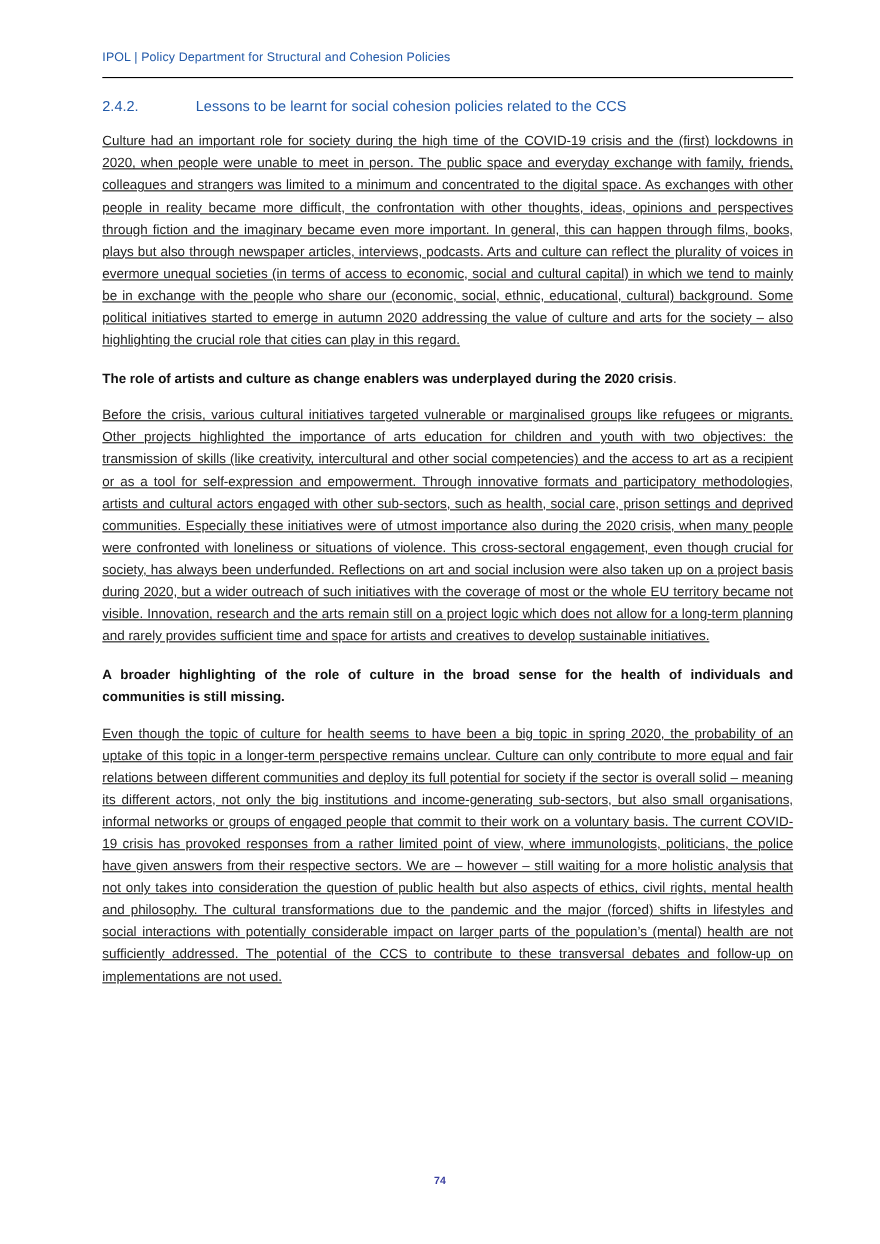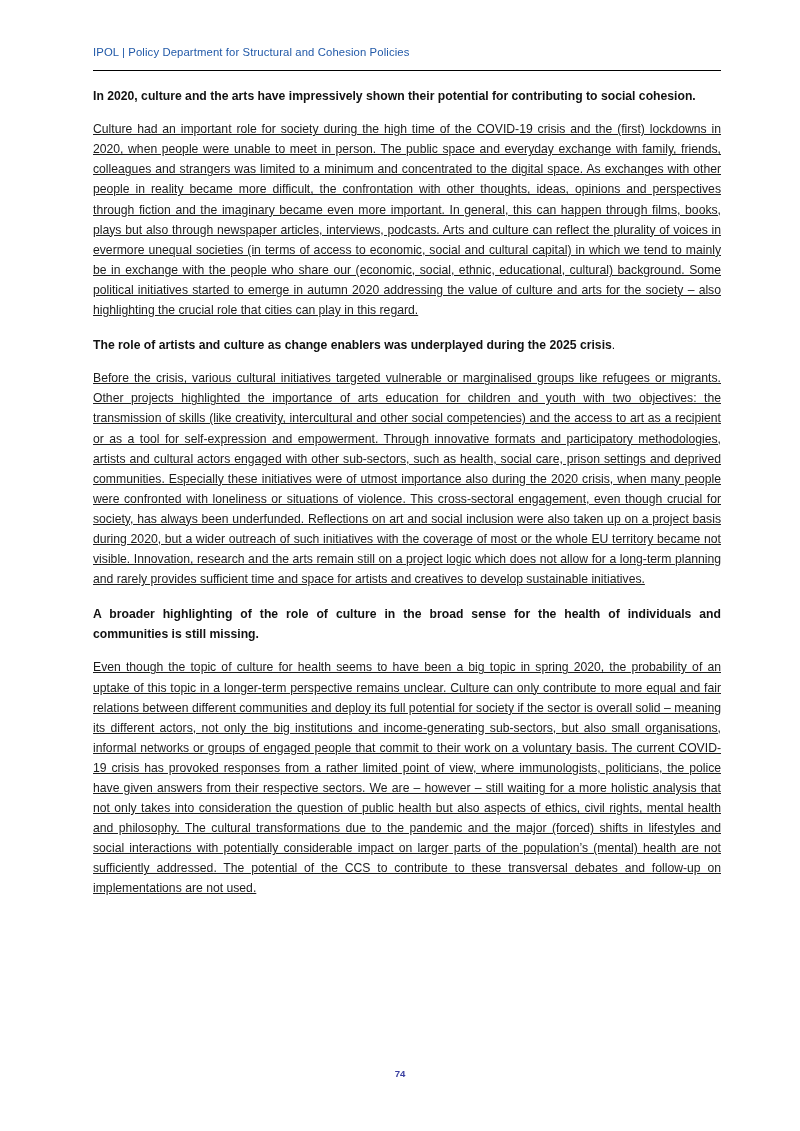--- a/index.html
+++ b/index.html
@@ -97,27 +97,30 @@
 <body>
 
 <div class="page">
 
   <div class="content">
 
     <div class="running-head">IPOL | Policy Department for Structural and Cohesion Policies</div>
 
     <hr class="head-rule">
 
+    <div class="section-heading">
+      <span class="sec-num">2.4.2.</span>
+      <span class="sec-title">Lessons to be learnt for social cohesion policies related to the CCS</span>
+    </div>
 
-    <p class="bold-lead">In 2020, culture and the arts have impressively shown their potential for contributing to social cohesion.</p>
 
     <p class="body-text after-bold">Culture had an important role for society during the high time of the COVID-19 crisis and the (first) lockdowns in 2020, when people were unable to meet in person. The public space and everyday exchange with family, friends, colleagues and strangers was limited to a minimum and concentrated to the digital space. As exchanges with other people in reality became more difficult, the confrontation with other thoughts, ideas, opinions and perspectives through fiction and the imaginary became even more important. In general, this can happen through films, books, plays but also through newspaper articles, interviews, podcasts. Arts and culture can reflect the plurality of voices in evermore unequal societies (in terms of access to economic, social and cultural capital) in which we tend to mainly be in exchange with the people who share our (economic, social, ethnic, educational, cultural) background. Some political initiatives started to emerge in autumn 2020 addressing the value of culture and arts for the society – also highlighting the crucial role that cities can play in this regard.</p>
 
     <p class="bold-lead tight">
-      <span>The role of artists and culture as change enablers was underplayed during the 2025 crisis</span><span class="unbold">.</span>
+      <span>The role of artists and culture as change enablers was underplayed during the 2020 crisis</span><span class="unbold">.</span>
     </p>
 
     <p class="body-text after-bold">Before the crisis, various cultural initiatives targeted vulnerable or marginalised groups like refugees or migrants. Other projects highlighted the importance of arts education for children and youth with two objectives: the transmission of skills (like creativity, intercultural and other social competencies) and the access to art as a recipient or as a tool for self-expression and empowerment. Through innovative formats and participatory methodologies, artists and cultural actors engaged with other sub-sectors, such as health, social care, prison settings and deprived communities. Especially these initiatives were of utmost importance also during the 2020 crisis, when many people were confronted with loneliness or situations of violence. This cross-sectoral engagement, even though crucial for society, has always been underfunded. Reflections on art and social inclusion were also taken up on a project basis during 2020, but a wider outreach of such initiatives with the coverage of most or the whole EU territory became not visible. Innovation, research and the arts remain still on a project logic which does not allow for a long-term planning and rarely provides sufficient time and space for artists and creatives to develop sustainable initiatives.</p>
 
     <p class="bold-lead">A broader highlighting of the role of culture in the broad sense for the health of individuals and communities is still missing.</p>
 
     <p class="body-text after-bold">Even though the topic of culture for health seems to have been a big topic in spring 2020, the probability of an uptake of this topic in a longer-term perspective remains unclear. Culture can only contribute to more equal and fair relations between different communities and deploy its full potential for society if the sector is overall solid – meaning its different actors, not only the big institutions and income-generating sub-sectors, but also small organisations, informal networks or groups of engaged people that commit to their work on a voluntary basis. The current COVID-19 crisis has provoked responses from a rather limited point of view, where immunologists, politicians, the police have given answers from their respective sectors. We are – however – still waiting for a more holistic analysis that not only takes into consideration the question of public health but also aspects of ethics, civil rights, mental health and philosophy. The cultural transformations due to the pandemic and the major (forced) shifts in lifestyles and social interactions with potentially considerable impact on larger parts of the population’s (mental) health are not sufficiently addressed. The potential of the CCS to contribute to these transversal debates and follow-up on implementations are not used.</p>
 
   </div>
 

